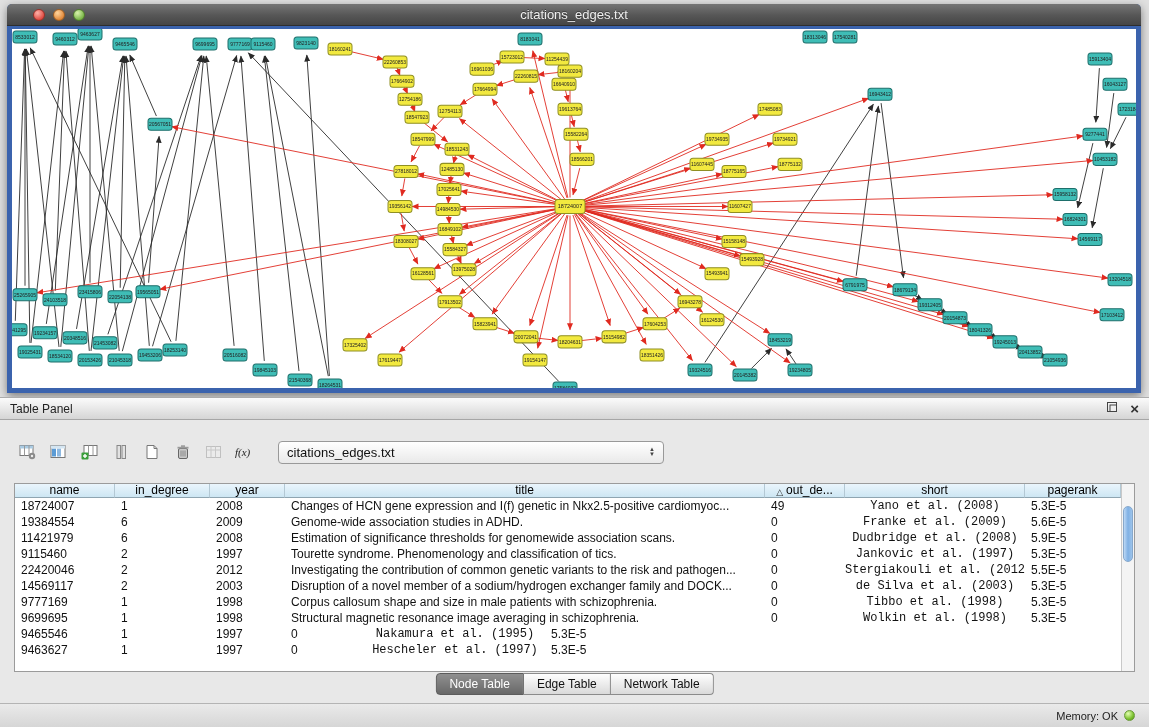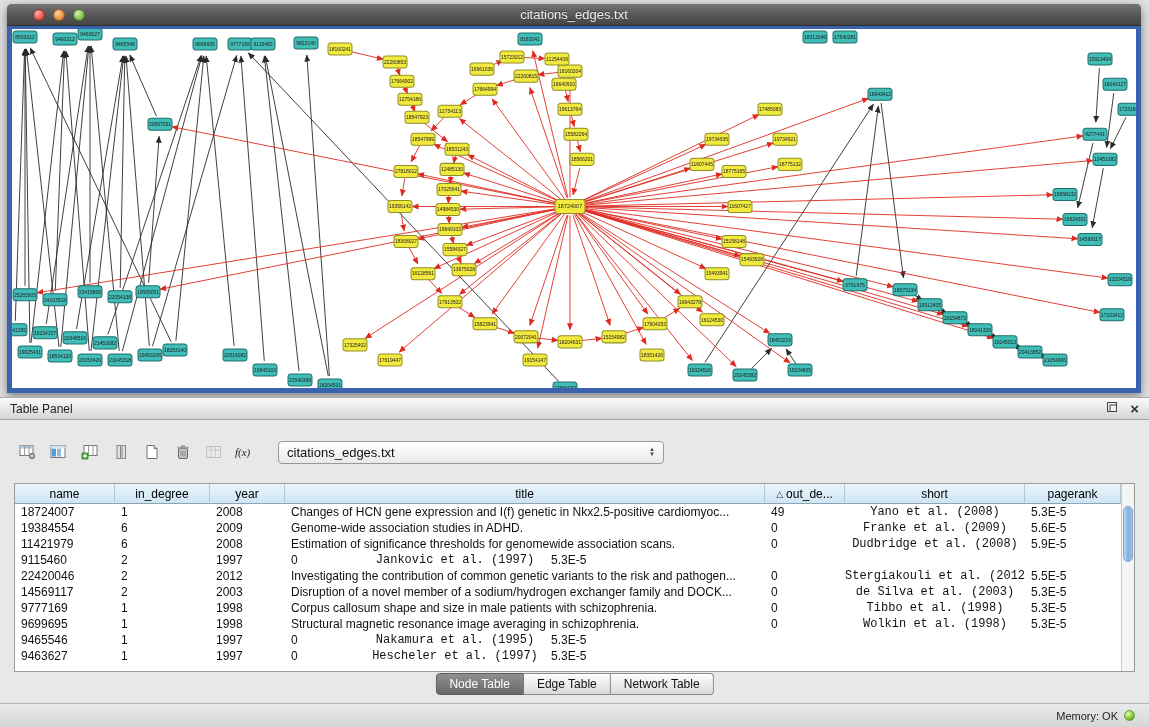--- a/index.html
+++ b/index.html
@@ -22,21 +22,21 @@
   .ph-icons .x{font-weight:bold;font-size:15px;color:#333;line-height:12px;cursor:pointer;}
   .panel-body{position:absolute;top:420px;left:0;width:100%;height:283px;background:#e8e8e8;}
 
   .toolbar{position:absolute;left:14px;top:16px;height:32px;display:flex;align-items:center;}
   .tbtn{width:27px;height:26px;display:flex;align-items:center;justify-content:center;background:transparent;border:none;padding:0;margin-right:4px;cursor:pointer;}
   .combo{margin-left:16px;width:386px;height:23px;border:1px solid #999;border-radius:4px;background:linear-gradient(#ffffff,#e9e9e9);display:flex;align-items:center;font-size:13px;padding:0 8px;color:#111;box-sizing:border-box;cursor:pointer;}
   .combo .arrows{margin-left:auto;display:flex;flex-direction:column;font-size:6px;line-height:5px;color:#444;}
 
   .table-wrap{position:absolute;left:14px;top:63px;width:1121px;height:189px;border:1px solid #9b9b9b;background:#fff;box-sizing:border-box;overflow:hidden;}
   .thead{display:flex;}
-  .hcell{box-sizing:border-box;height:20px;font-size:12px;background:linear-gradient(#eaf5fc,#cde6f3);border-right:1px solid #b3c8d4;border-bottom:1px solid #8fa5b1;color:#000;display:inline-flex;align-items:center;justify-content:center;gap:3px;cursor:pointer;}
+  .hcell{box-sizing:border-box;height:14px;font-size:12px;background:linear-gradient(#eaf5fc,#cde6f3);border-right:1px solid #b3c8d4;border-bottom:1px solid #8fa5b1;color:#000;display:inline-flex;align-items:flex-end;justify-content:center;gap:3px;cursor:pointer;}
   .sort{font-size:9px;color:#333;}
   .trow{display:flex;height:16px;}
   .cell{box-sizing:border-box;font-size:12px;line-height:16px;padding-left:6px;white-space:nowrap;overflow:hidden;color:#111;}
   .cell.c{text-align:center;padding-left:0;font-family:Liberation Mono, monospace;}
   .vscroll{position:absolute;top:0;right:0;bottom:0;width:13px;background:#f4f4f4;border-left:1px solid #c9c9c9;box-sizing:border-box;}
   .vthumb{position:absolute;top:22px;left:1px;width:10px;height:56px;border-radius:6px;background:linear-gradient(90deg,#bcd8f5,#7fb0e4 50%,#9cc3ea);border:1px solid #86a8cc;box-sizing:border-box;cursor:pointer;}
 
   .tabs{position:absolute;top:253px;left:50%;transform:translateX(-50%);display:flex;}
   .tab{height:20px;line-height:20px;padding:0 13px;font-size:12px;border:1px solid #8b8b8b;border-left:none;background:linear-gradient(#fefefe,#dadada);color:#111;cursor:pointer;white-space:nowrap;}
   .tab:first-child{border-left:1px solid #8b8b8b;border-radius:4px 0 0 4px;}
@@ -770,20 +770,21 @@
           <div class="cell" style="width:75px">2008</div>
           <div class="cell" style="width:480px">Estimation of significance thresholds for genomewide association scans.</div>
           <div class="cell" style="width:80px">0</div>
           <div class="cell c" style="width:180px">Dudbridge et al. (2008)</div>
           <div class="cell" style="width:96px">5.9E-5</div>
         </div>
         <div class="trow">
           <div class="cell" style="width:100px">9115460</div>
           <div class="cell" style="width:95px">2</div>
           <div class="cell" style="width:75px">1997</div>
+          <div class="cell" style="width:480px">Tourette syndrome. Phenomenology and classification of tics.</div>
           <div class="cell" style="width:80px">0</div>
           <div class="cell c" style="width:180px">Jankovic et al. (1997)</div>
           <div class="cell" style="width:96px">5.3E-5</div>
         </div>
         <div class="trow">
           <div class="cell" style="width:100px">22420046</div>
           <div class="cell" style="width:95px">2</div>
           <div class="cell" style="width:75px">2012</div>
           <div class="cell" style="width:480px">Investigating the contribution of common genetic variants to the risk and pathogen...</div>
           <div class="cell" style="width:80px">0</div>

